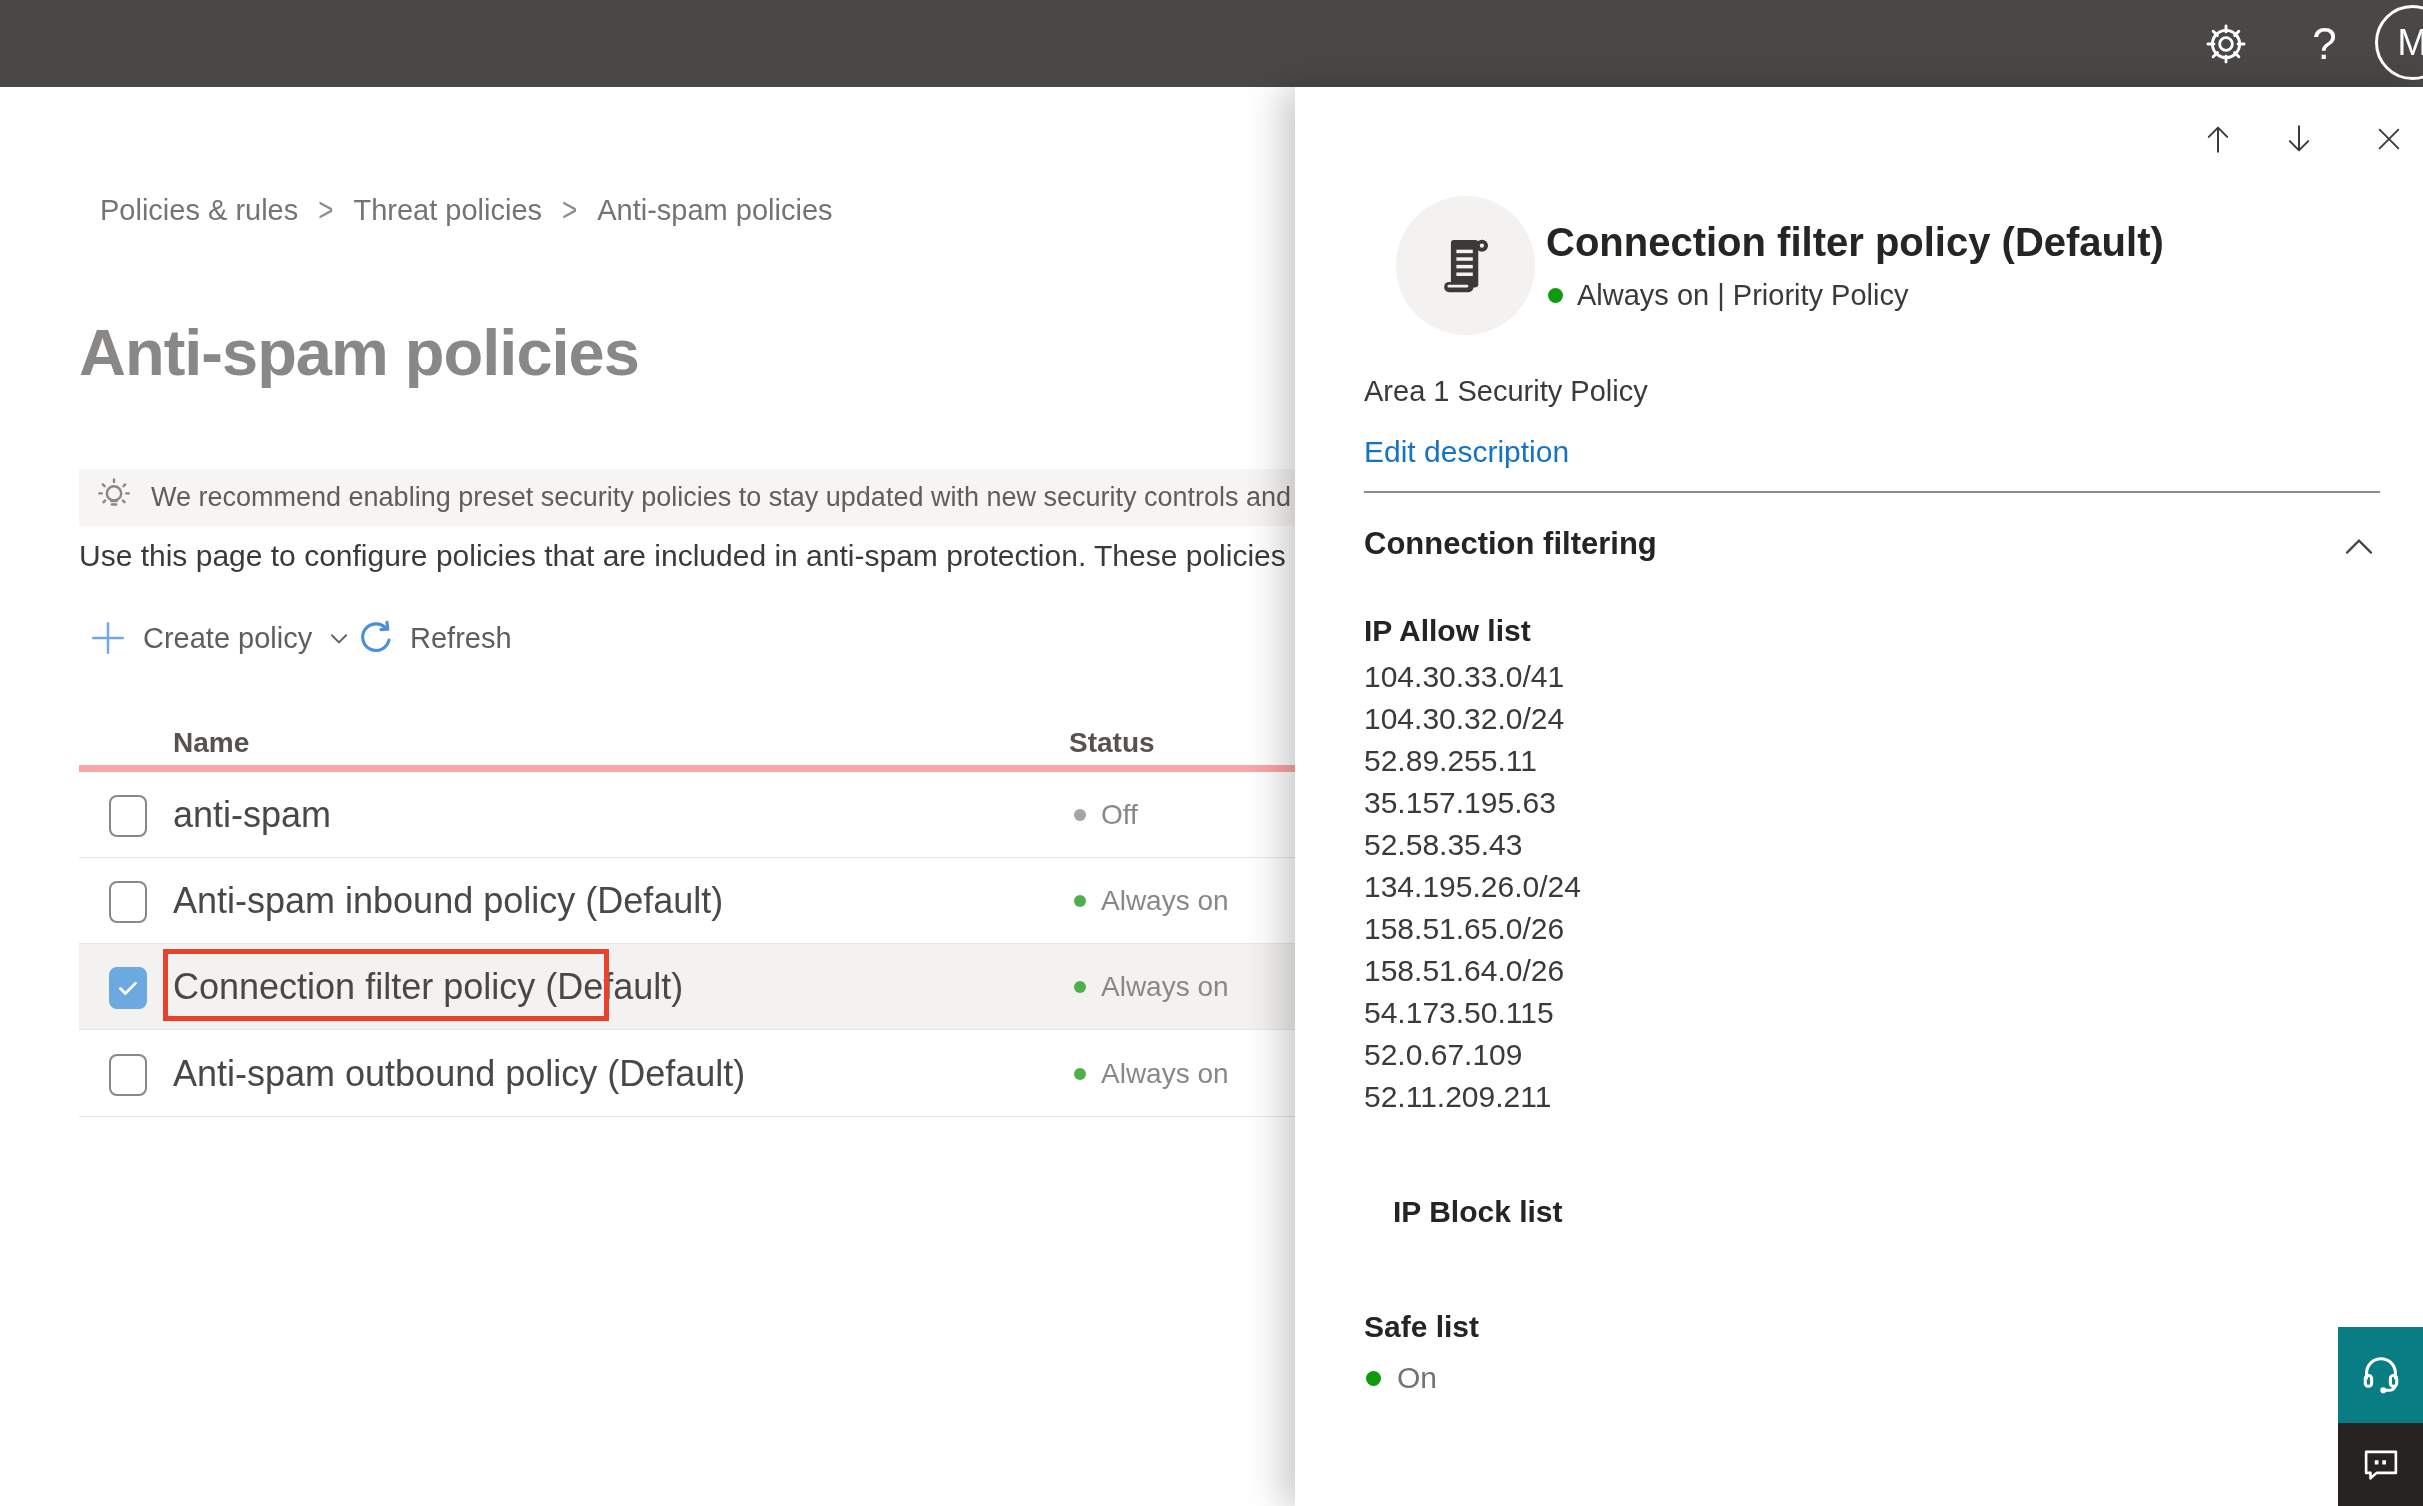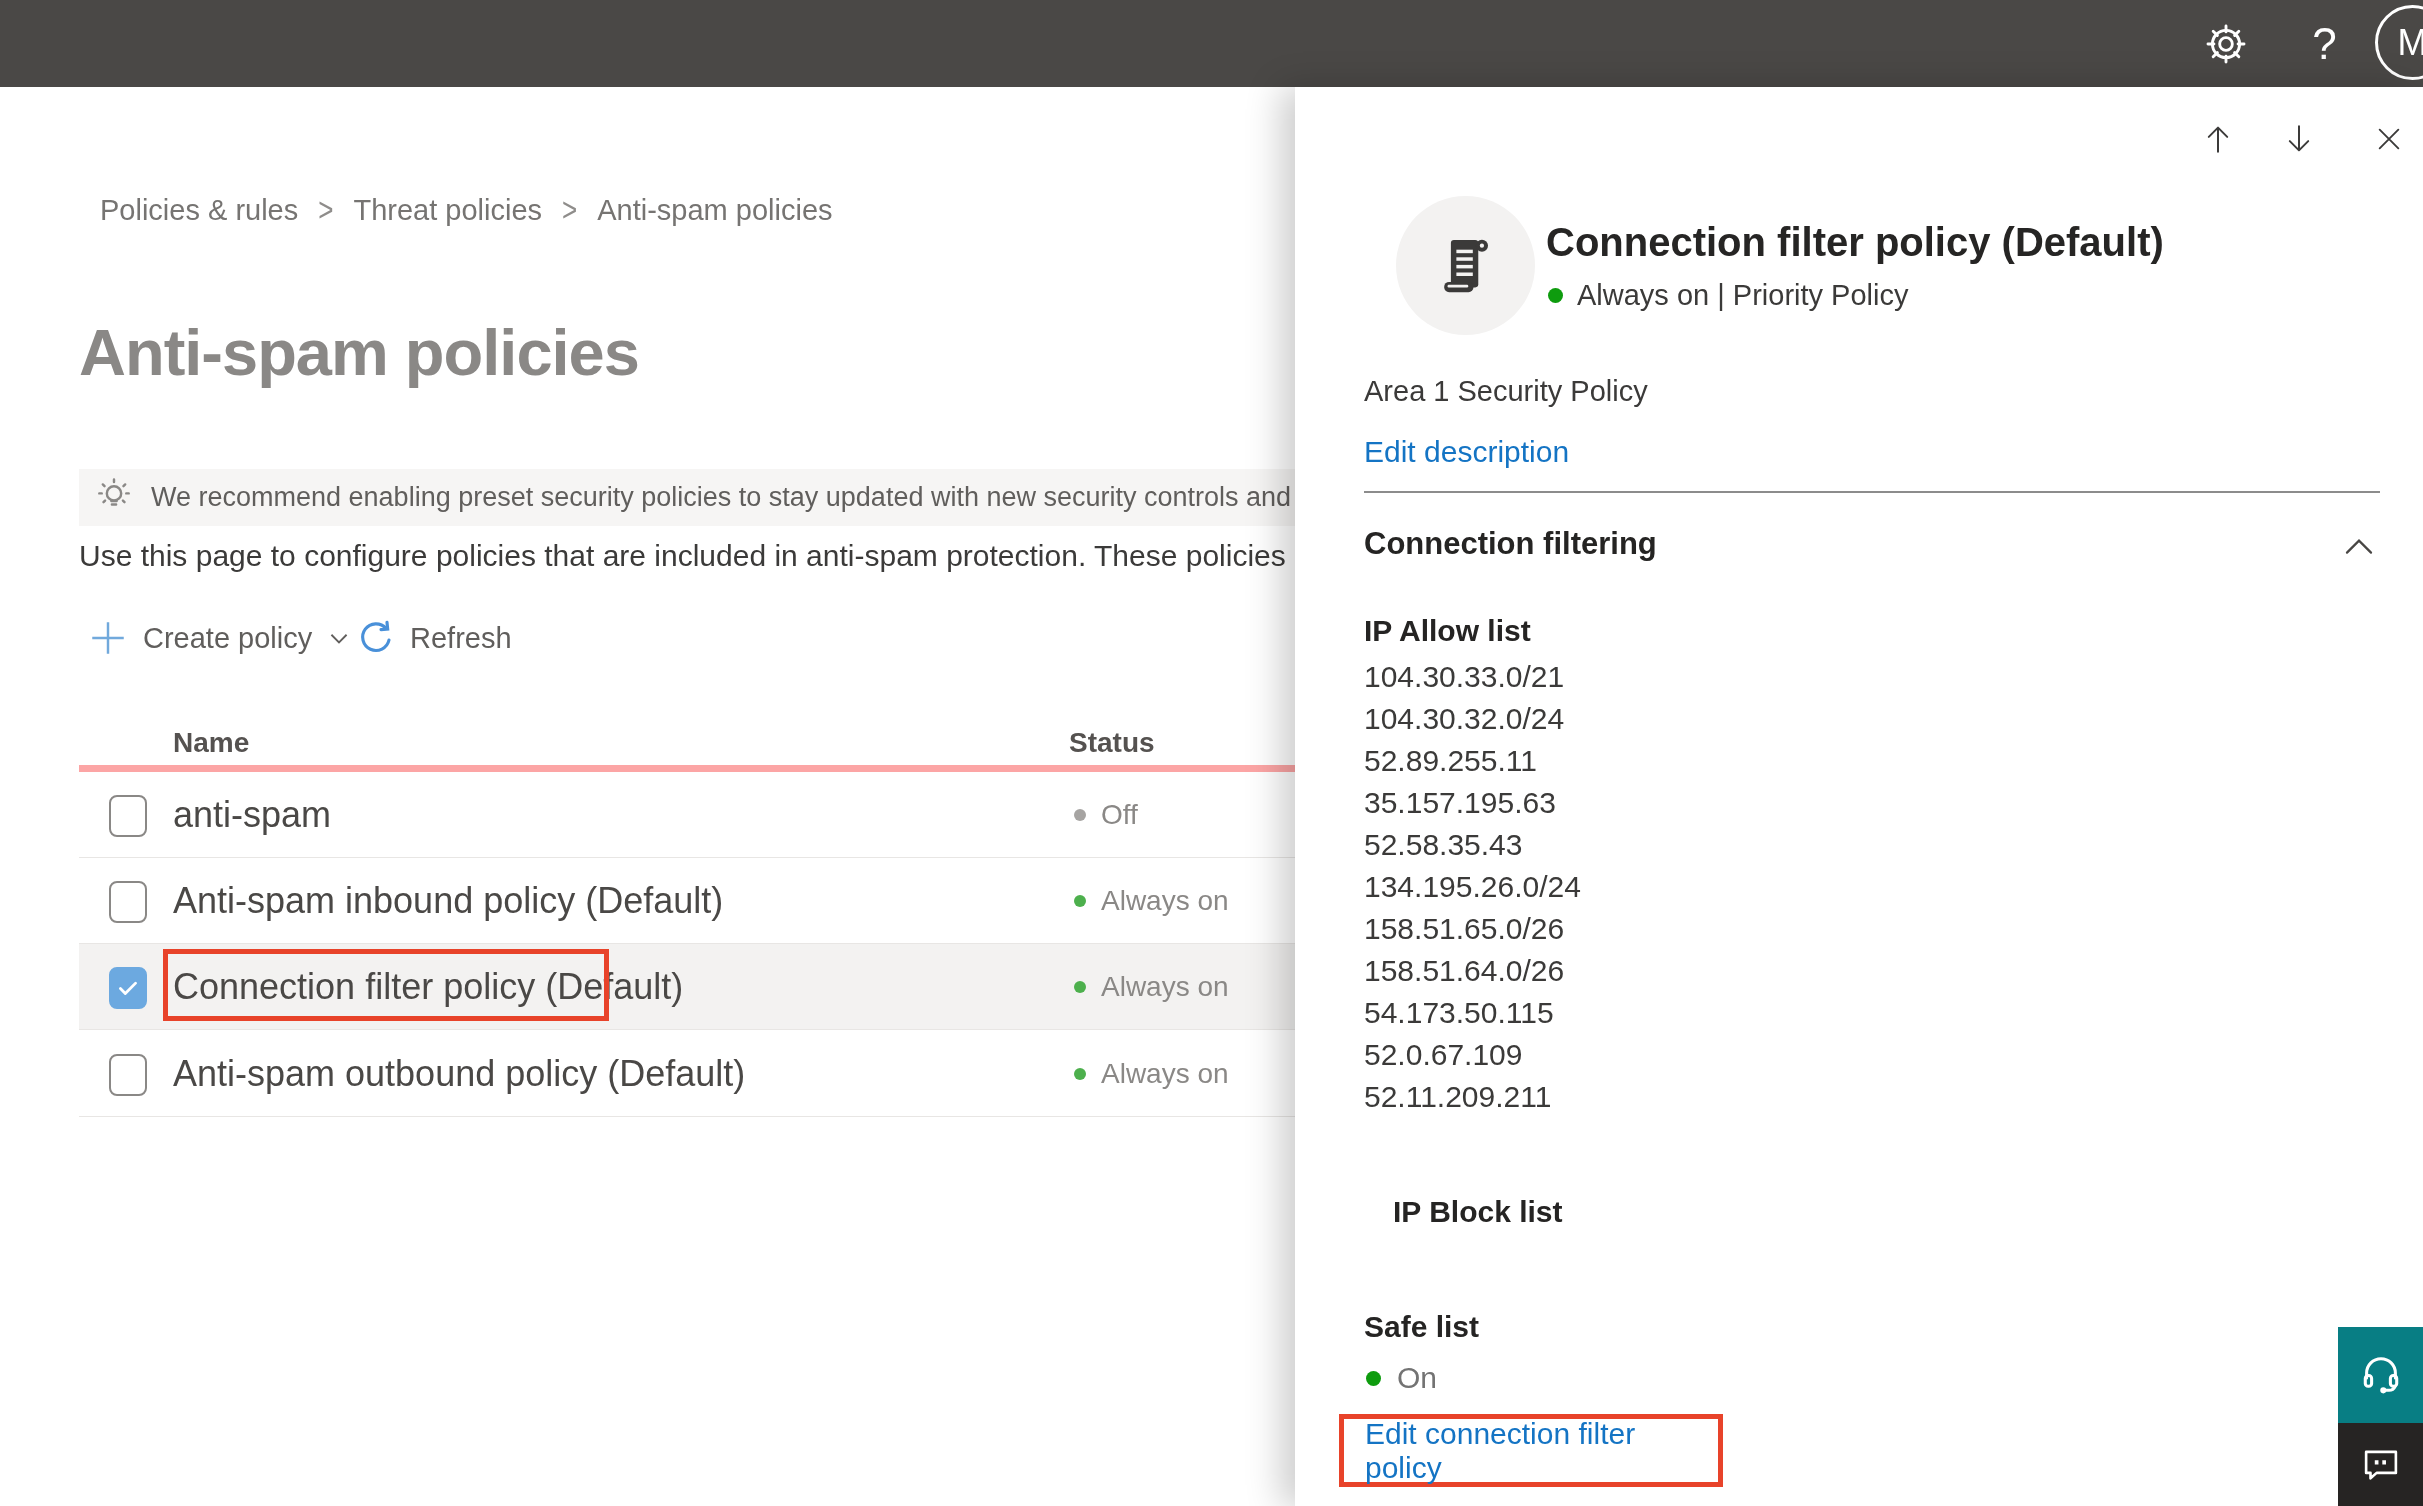--- a/index.html
+++ b/index.html
@@ -247,44 +247,41 @@
 
     <h3 class="section-title">Connection filtering</h3>
     <button class="collapse-btn">
       <svg width="32" height="22" viewBox="0 0 24 16" fill="none" stroke="#484644" stroke-width="1.7" stroke-linecap="round">
           <path d="M3 13L12 4l9 9"></path>
         </svg>
     </button>
 
     <h4 class="sub-heading allow">IP Allow list</h4>
     <div class="ip-list">
-        <div class="ip-item">104.30.33.0/21</div>
+        <div class="ip-item">104.30.33.0/41</div>
         <div class="ip-item">104.30.32.0/24</div>
         <div class="ip-item">52.89.255.11</div>
         <div class="ip-item">35.157.195.63</div>
         <div class="ip-item">52.58.35.43</div>
         <div class="ip-item">134.195.26.0/24</div>
         <div class="ip-item">158.51.65.0/26</div>
         <div class="ip-item">158.51.64.0/26</div>
         <div class="ip-item">54.173.50.115</div>
         <div class="ip-item">52.0.67.109</div>
         <div class="ip-item">52.11.209.211</div>
       </div>
 
     <h4 class="sub-heading block">IP Block list</h4>
 
     <h4 class="sub-heading safe">Safe list</h4>
     <div class="safe-status">
       <span class="dot" style="background: rgb(14, 156, 14);"></span>
       <span>On</span>
     </div>
 
-    <div class="annotation-box2">
-      <a class="link">Edit connection filter policy</a>
-    </div>
   </aside>
 
   <button class="float-btn support">
     <svg width="46" height="46" viewBox="0 0 24 24" fill="none" stroke="#fff" stroke-width="1.6" stroke-linecap="round" stroke-linejoin="round">
       <path d="M4.5 13.5v-2.5a7.5 7.5 0 0 1 15 0v2.5"></path>
       <rect x="3.8" y="12.3" width="3.3" height="5.6" rx="1.5"></rect>
       <rect x="16.9" y="12.3" width="3.3" height="5.6" rx="1.5"></rect>
       <path d="M19.4 17.9a3.6 3.6 0 0 1-3.4 2.1h-2.1"></path>
       <circle cx="13.2" cy="20" r="0.8" fill="#fff"></circle>
     </svg>

